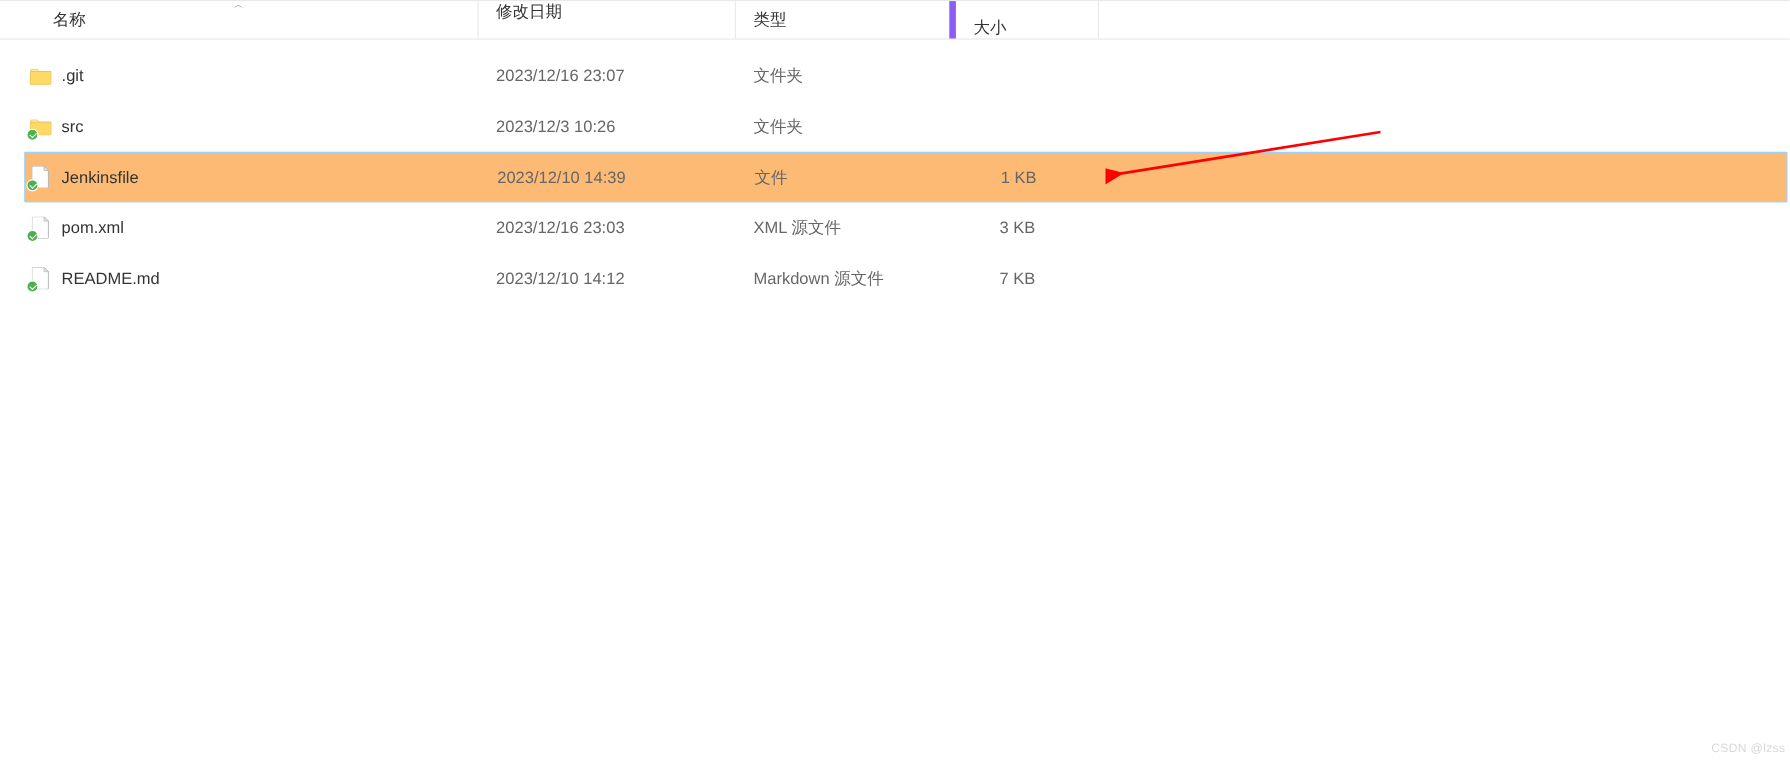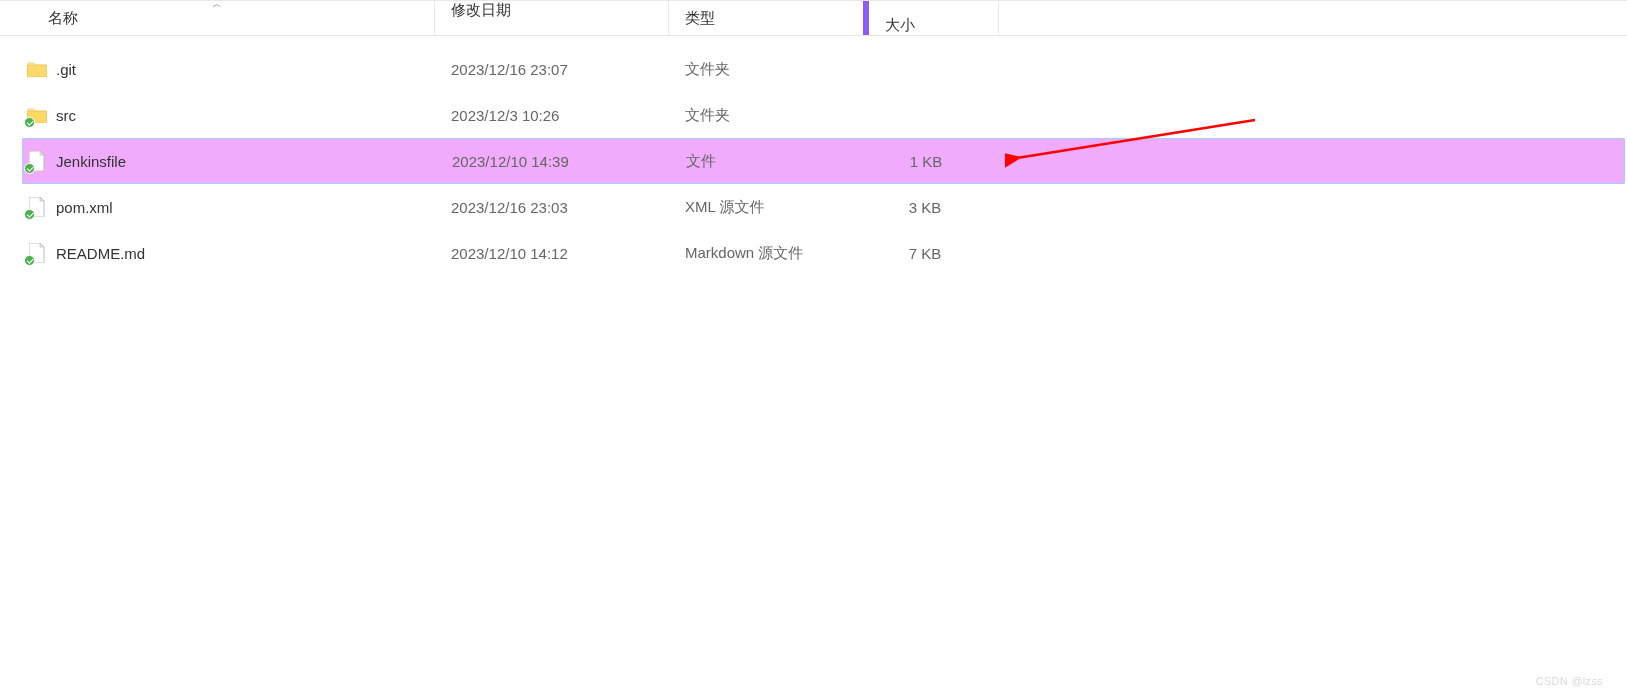--- a/index.html
+++ b/index.html
@@ -71,21 +71,21 @@
     .file-row {
       display: flex;
       height: 46px;
       align-items: center;
       margin-left: 22px;
       margin-right: 2px;
       padding-right: 0;
     }
     .file-row.selected {
       border: 1px solid #99d1ff;
-      background: #f0abfc;
+      background: #fdba74;
       border-radius: 1px;
     }
     .col-name {
       width: 413px;
       display: flex;
       align-items: center;
       padding-left: 4px;
       gap: 8px;
     }
     .file-row.selected .col-name {
@@ -147,21 +147,21 @@
     }
     .arrow-annotation {
       position: absolute;
       left: 1005px;
       top: 112px;
       pointer-events: none;
     }
     .watermark {
       position: absolute;
       bottom: 4px;
-      right: 24px;
+      right: 4px;
       font-size: 11px;
       color: #d9d9d9;
       letter-spacing: 0.3px;
     }
   </style>
 </head>
 <body>
 
 <div class="header-row">
   <div class="col-name-header">

